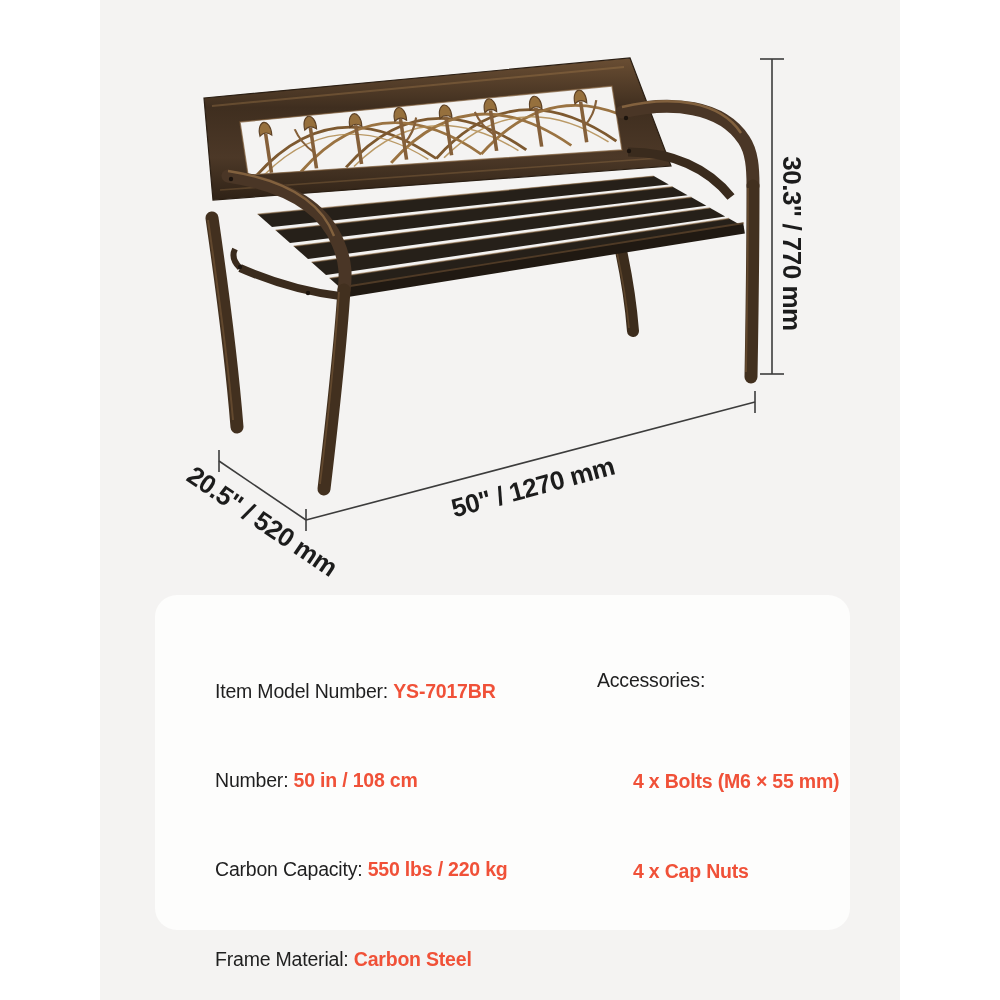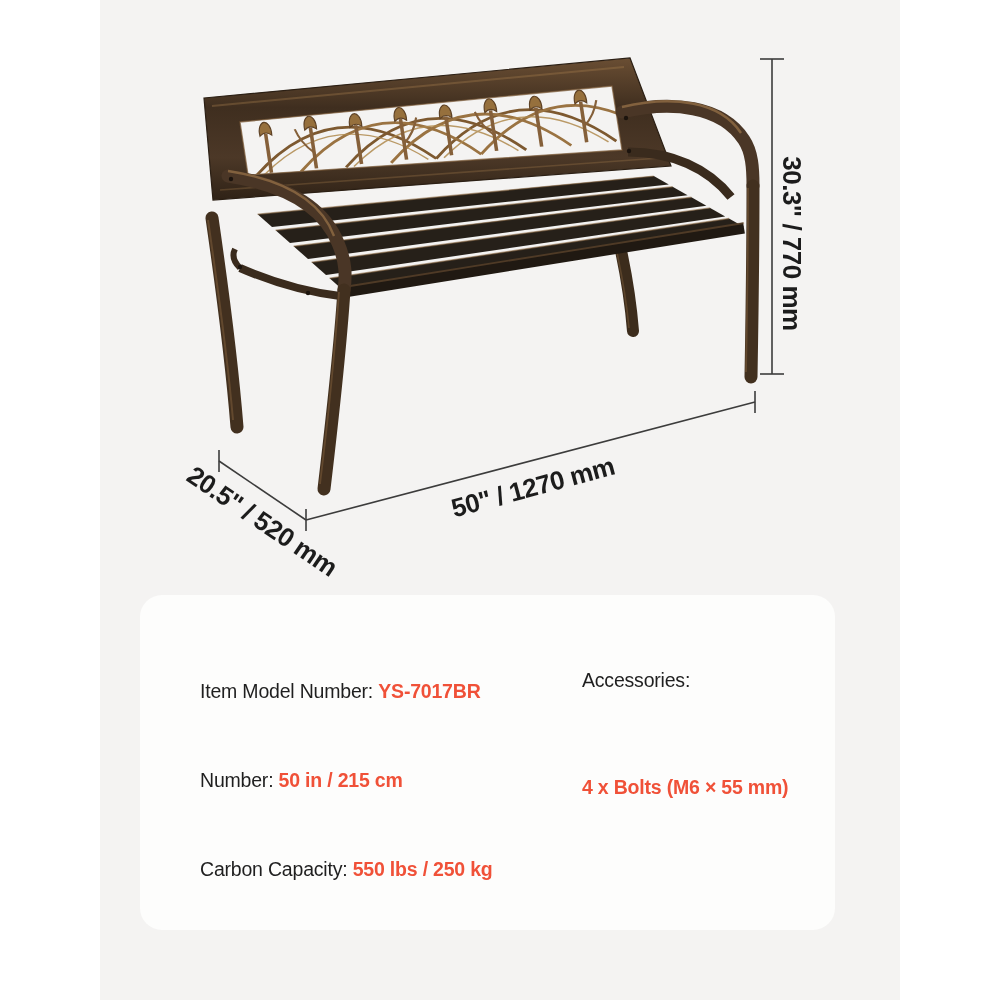--- a/index.html
+++ b/index.html
@@ -5,30 +5,30 @@
   html,body{margin:0;padding:0;background:#ffffff;}
   .stage{position:relative;width:1000px;height:1000px;overflow:hidden;
          font-family:"Liberation Sans",sans-serif;background:#ffffff;}
   .band{position:absolute;left:100px;top:0;width:800px;height:1000px;background:#f4f3f2;}
   .bench-svg{position:absolute;left:0;top:0;}
   .dim-label{position:absolute;font-weight:bold;font-size:26px;color:#1c1c1c;
              letter-spacing:-0.5px;white-space:nowrap;text-align:center;}
   .dim-height{left:691px;top:228px;width:200px;transform:rotate(90deg);}
   .dim-width{left:428px;top:472px;width:210px;transform:rotate(-15deg);}
   .dim-depth{left:162px;top:506px;width:200px;transform:rotate(34deg);}
-  .spec-card{position:absolute;left:140px;top:595px;width:695px;height:335px;
+  .spec-card{position:absolute;left:155px;top:595px;width:695px;height:335px;
              background:#fdfdfc;border-radius:22px;}
   .spec-col{position:absolute;top:0;font-size:19.5px;line-height:29.8px;
             color:#1f1f1f;letter-spacing:-0.2px;white-space:pre-wrap;}
   .spec-left{left:60px;top:22px;width:400px;}
   .spec-right{left:442px;top:10px;width:245px;line-height:30px;}
   .spec-row{display:block;}
   .spec-value{font-weight:bold;color:#F05138;}
-  .acc-title{display:block;margin-bottom:17px;}
-  .acc-item{display:block;font-weight:bold;color:#F05138;}
+  .acc-title{display:block;margin-bottom:11px;}
+  .acc-item{display:block;font-weight:bold;color:#F05138;margin-left:36px;}
 </style>
 </head>
 <body>
 
 <div class="stage">
   <div class="band"></div>
 
   <svg class="bench-svg" width="1000" height="1000" viewBox="0 0 1000 1000">
     <defs>
       <linearGradient id="gradFrame" x1="0" y1="0" x2="0" y2="1">
@@ -155,31 +155,33 @@
     </g>
   </svg>
 
   <div class="dim-label dim-height">30.3" / 770 mm</div>
   <div class="dim-label dim-width">50" / 1270 mm</div>
   <div class="dim-label dim-depth">20.5" / 520 mm</div>
 
   <div class="spec-card">
     <div class="spec-col spec-left">
       <span class="spec-row"><span>Item Model Number: </span><span class="spec-value">YS-7017BR</span></span>
-      <span class="spec-row"><span>Number: </span><span class="spec-value">50 in / 215 cm</span></span>
-      <span class="spec-row"><span>Carbon Capacity: </span><span class="spec-value">550 lbs / 250 kg</span></span>
+      <span class="spec-row"><span>Number: </span><span class="spec-value">50 in / 108 cm</span></span>
+      <span class="spec-row"><span>Carbon Capacity: </span><span class="spec-value">550 lbs / 220 kg</span></span>
+      <span class="spec-row"><span>Frame Material: </span><span class="spec-value">Carbon Steel</span></span>
       
       
       
       
       
     </div>
     <div class="spec-col spec-right">
       <span class="acc-title">Accessories:</span>
       <span class="acc-item">4 x Bolts (M6 × 55 mm)</span>
+      <span class="acc-item">4 x Cap Nuts</span>
       
       
       
       
       
     </div>
   </div>
 </div>
 
 </body></html>

